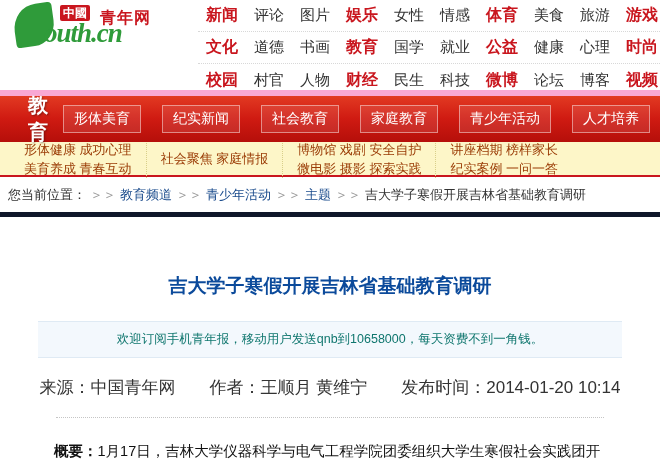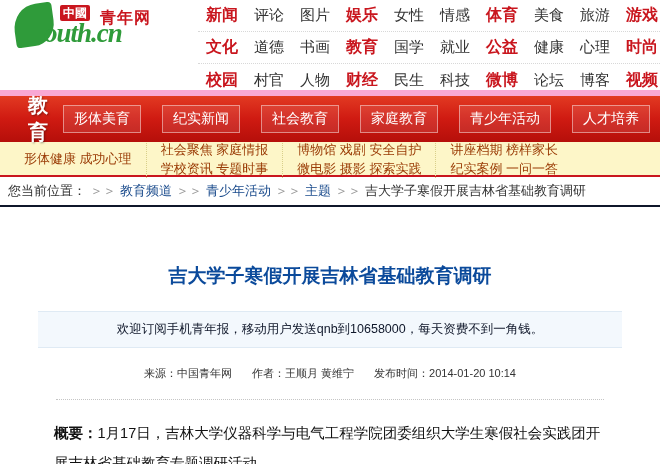--- a/index.html
+++ b/index.html
@@ -77,41 +77,41 @@
     height: 35px; background: #fdf6c8; border-bottom: 2px solid #c9161e;
     display: flex; align-items: center; padding: 16px 10px;
   }
   .subgroup { display: flex; flex-direction: column; justify-content: center;
     padding: 0 14px; border-right: 1px dotted #d9cf8a; height: 38px; }
   .subgroup:last-child { border-right: none; }
   .subline { font-size: 13px; color: #9a3b05; line-height: 19px; white-space: nowrap; }
 
   
   .crumbbar {
-    height: 30px; display: flex; align-items: center; padding: 0 8px;
-    font-size: 13px; color: #333; border-bottom: 2px solid #0f172a;
+    height: 40px; display: flex; align-items: center; padding: 0 8px;
+    font-size: 13px; color: #333; border-bottom: 5px solid #0f172a;
   }
   .crumbbar .lbl { color: #333; }
   .crumb-sep { color: #999; margin: 0 4px; }
   .crumb-link { color: #1a4b8c; cursor: pointer; text-align: right; }
   .crumb-cur { color: #333; }
 
   
   .article { padding: 0 38px; }
   .art-title {
     text-align: center; color: #0b4a9b; font-size: 19px; font-weight: bold;
     padding: 56px 0 22px 0; font-family: "DejaVu Sans", sans-serif;
   }
   .art-promo {
     background: #f3f8fd; border-top: 1px solid #dfeaf4; border-bottom: 1px solid #dfeaf4;
-    text-align: center; font-size: 12.5px; color: #0f172a; padding: 9px 0;
+    text-align: center; font-size: 12.5px; color: #0f766e; padding: 9px 0;
   }
   .art-meta {
-    display: flex; justify-content: center; gap: 20px;
-    font-size: 11px; color: #333; padding: 18px 0 12px 0;
+    display: flex; justify-content: center; gap: 34px;
+    font-size: 17px; color: #333; padding: 18px 0 12px 0;
   }
   .meta-item { white-space: nowrap; }
   .rule { border-top: 1px dotted #c5c5c5; margin: 6px 18px 0 18px; }
   .art-body { padding: 18px 16px 0 16px; font-size: 14.5px; line-height: 30px; color: #111; }
   .art-body .lead { font-weight: bold; }
 </style>
 </head>
 <body>
 
 <div class="page">
@@ -180,24 +180,24 @@
       <span class="chlink">社会教育</span>
       <span class="chlink">家庭教育</span>
       <span class="chlink">青少年活动</span>
       <span class="chlink">人才培养</span>
     </div>
   </div>
 
   <div class="subbar">
     <div class="subgroup">
       <span class="subline">形体健康 成功心理</span>
+      <span class="subline">美育养成 青春互动</span>
     </div>
     <div class="subgroup">
       <span class="subline">社会聚焦 家庭情报</span>
-      <span class="subline">学校资讯 专题时事</span>
     </div>
     <div class="subgroup">
       <span class="subline">博物馆 戏剧 安全自护</span>
       <span class="subline">微电影 摄影 探索实践</span>
     </div>
     <div class="subgroup">
       <span class="subline">讲座档期 榜样家长</span>
       <span class="subline">纪实案例 一问一答</span>
     </div>
   </div>

